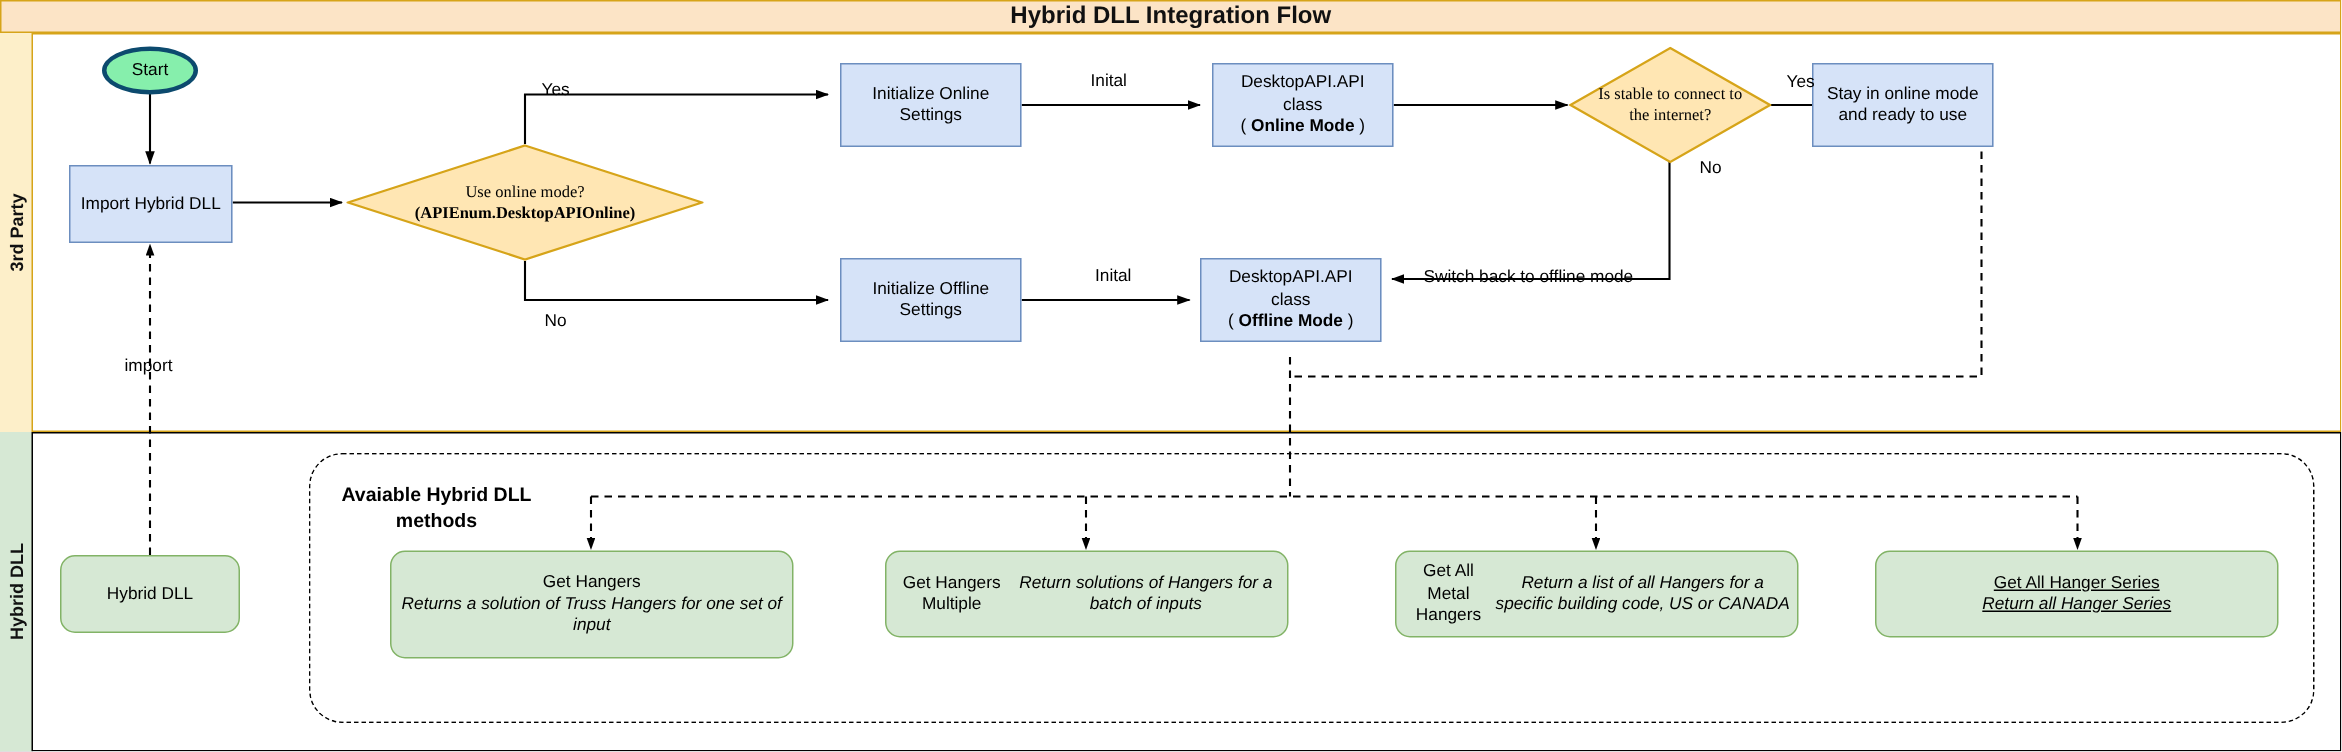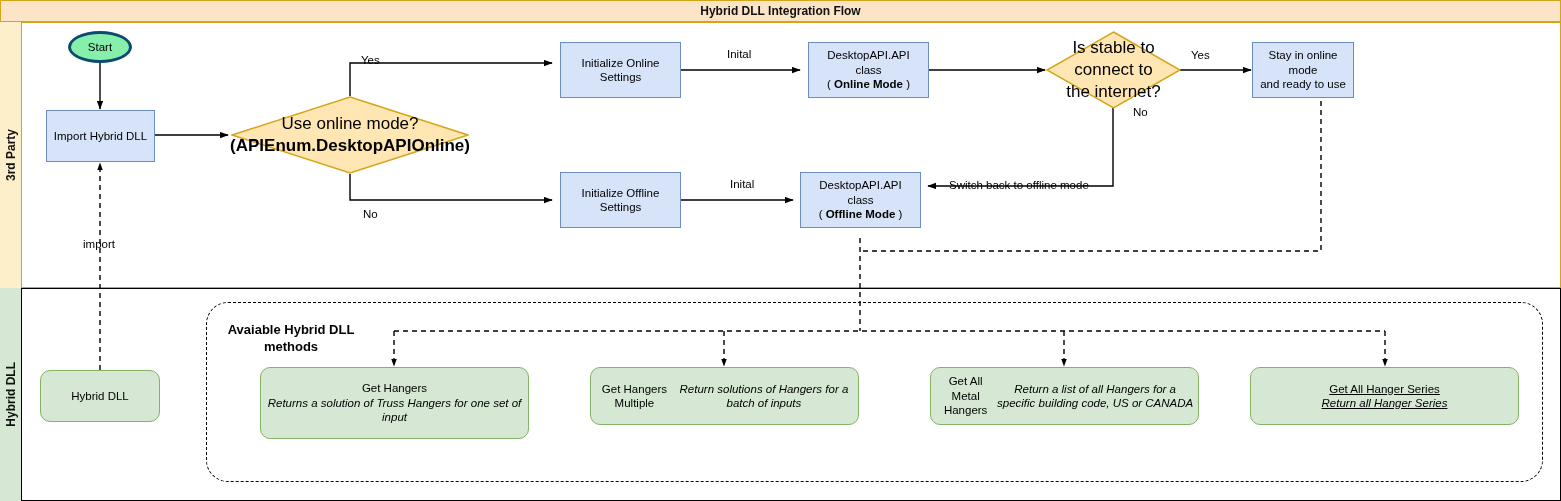--- a/index.html
+++ b/index.html
@@ -4,21 +4,21 @@
 <style>
   html,body{margin:0;padding:0;background:#ffffff;}
   body{font-family:"Liberation Sans","DejaVu Sans",sans-serif;}
   #stage{position:relative;width:1561px;height:501px;overflow:hidden;background:#fff;box-sizing:border-box;}
 
   
   .title-bar{
     position:absolute;left:0;top:0;width:1561px;height:22px;
     background:#FCE4C6;border:1px solid #D6A419;box-sizing:border-box;
     display:flex;align-items:center;justify-content:center;
-    font-size:12px;font-weight:bold;color:#111;
+    font-size:16px;font-weight:bold;color:#111;
   }
 
   
   .lane-outer{position:absolute;box-sizing:border-box;border:1px solid #000;}
   .lane-3rd{left:0;top:22px;width:1561px;height:266px;border:1px solid #D6A419;}
   .lane-dll{left:0;top:288px;width:1561px;height:213px;border:1px solid #000;}
 
   .lane-head{
     position:absolute;box-sizing:border-box;
     display:flex;align-items:center;justify-content:center;
@@ -36,21 +36,21 @@
         line-height:1.25;padding:2px 4px;}
 
   .box-blue{background:#D6E3F8;border:1px solid #6C8EBF;}
   .box-green{background:#D6E8D4;border:1px solid #82B366;border-radius:10px;}
   .ellipse{background:#86efac;border:3px solid #0c4a6e;border-radius:50%;}
 
   
   .diamond{position:absolute;}
   .diamond .dshape{position:absolute;inset:0;}
   .diamond .dlabel{position:absolute;inset:0;display:flex;flex-direction:column;
-     align-items:center;justify-content:center;text-align:center;font-size:17px;line-height:1.3;}
+     align-items:center;justify-content:center;text-align:center;font-size:11px;line-height:1.3;font-family:Liberation Serif, serif;}
 
   .bold{font-weight:bold;}
   .ital{font-style:italic;}
 
   
   .elabel{position:absolute;font-size:11.5px;color:#000;white-space:nowrap;}
 
   
   .group-box{position:absolute;box-sizing:border-box;border:1.6px dashed #000;border-radius:22px;}
   .group-title{position:absolute;font-size:13px;font-weight:bold;line-height:1.3;text-align:center;}
@@ -161,21 +161,21 @@
   <div class="diamond" style="left:1046px;top:31px;width:135px;height:78px;">
     <svg class="dshape" viewBox="0 0 135 78" preserveAspectRatio="none">
       <polygon points="67.5,1 134,39 67.5,77 1,39" fill="#FFE6B3" stroke="#D6A419" stroke-width="1.5"></polygon>
     </svg>
     <div class="dlabel">
       <div>Is stable to connect to</div>
       <div>the internet?</div>
     </div>
   </div>
 
-  <div class="node box-blue" style="left:1252px;top:42px;width:102px;height:56px;flex-direction:column;">
+  <div class="node box-blue" style="left:1208px;top:42px;width:121px;height:56px;flex-direction:column;">
     <div>Stay in online mode</div>
     <div>and ready to use</div>
   </div>
 
   <div class="elabel" style="left:361px;top:54px;">Yes</div>
   <div class="elabel" style="left:363px;top:208px;">No</div>
   <div class="elabel" style="left:727px;top:48px;">Inital</div>
   <div class="elabel" style="left:730px;top:178px;">Inital</div>
   <div class="elabel" style="left:1191px;top:49px;">Yes</div>
   <div class="elabel" style="left:1133px;top:106px;">No</div>

